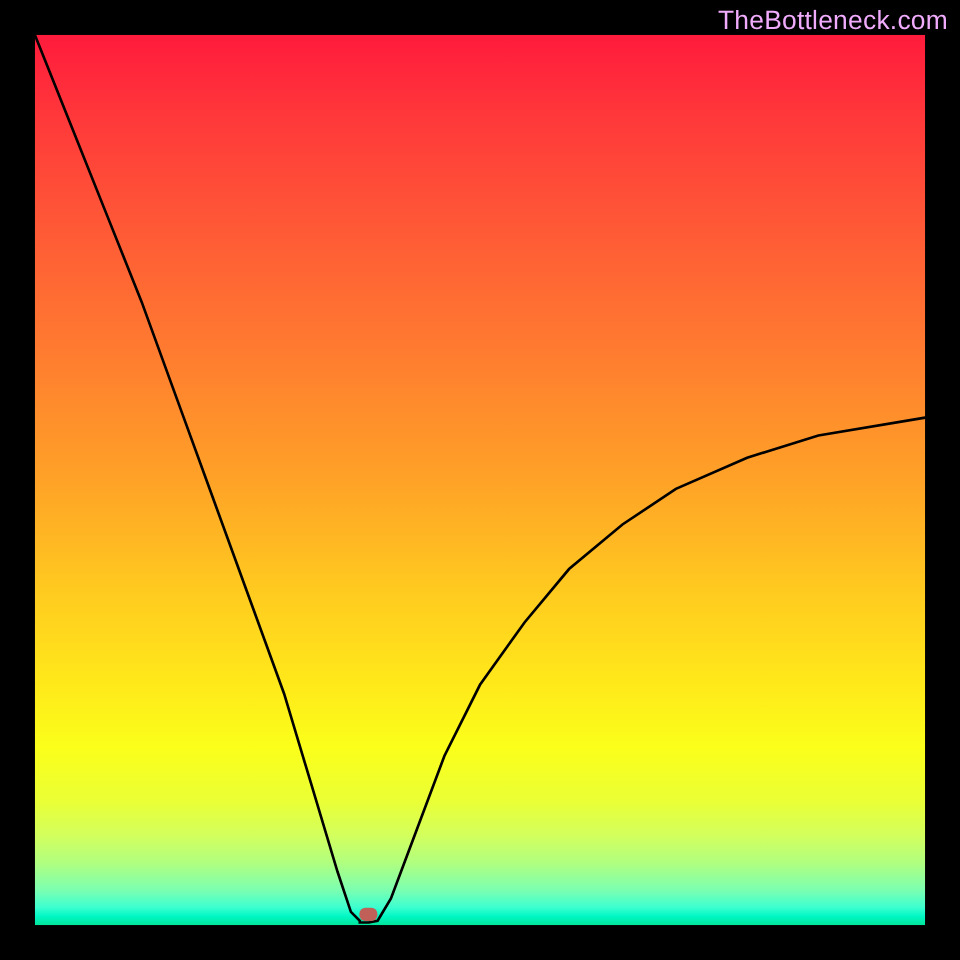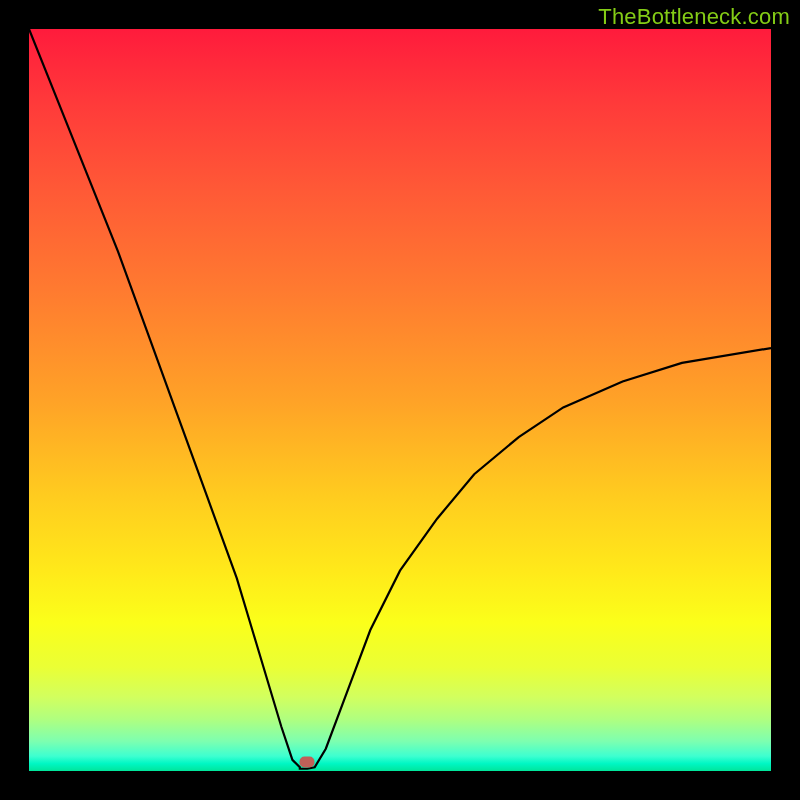--- a/index.html
+++ b/index.html
@@ -14,21 +14,21 @@
   .frame {
     position: relative;
     width: 800px;
     height: 800px;
     background: #000000;
   }
   .watermark {
     position: absolute;
     top: 4px;
     right: 10px;
-    color: #84cc16;
+    color: #f0abfc;
     font-size: 22px;
     font-weight: 500;
     letter-spacing: 0.2px;
     z-index: 5;
   }
   .plot-area {
     position: absolute;
     left: 29px;
     top: 29px;
     width: 742px;

